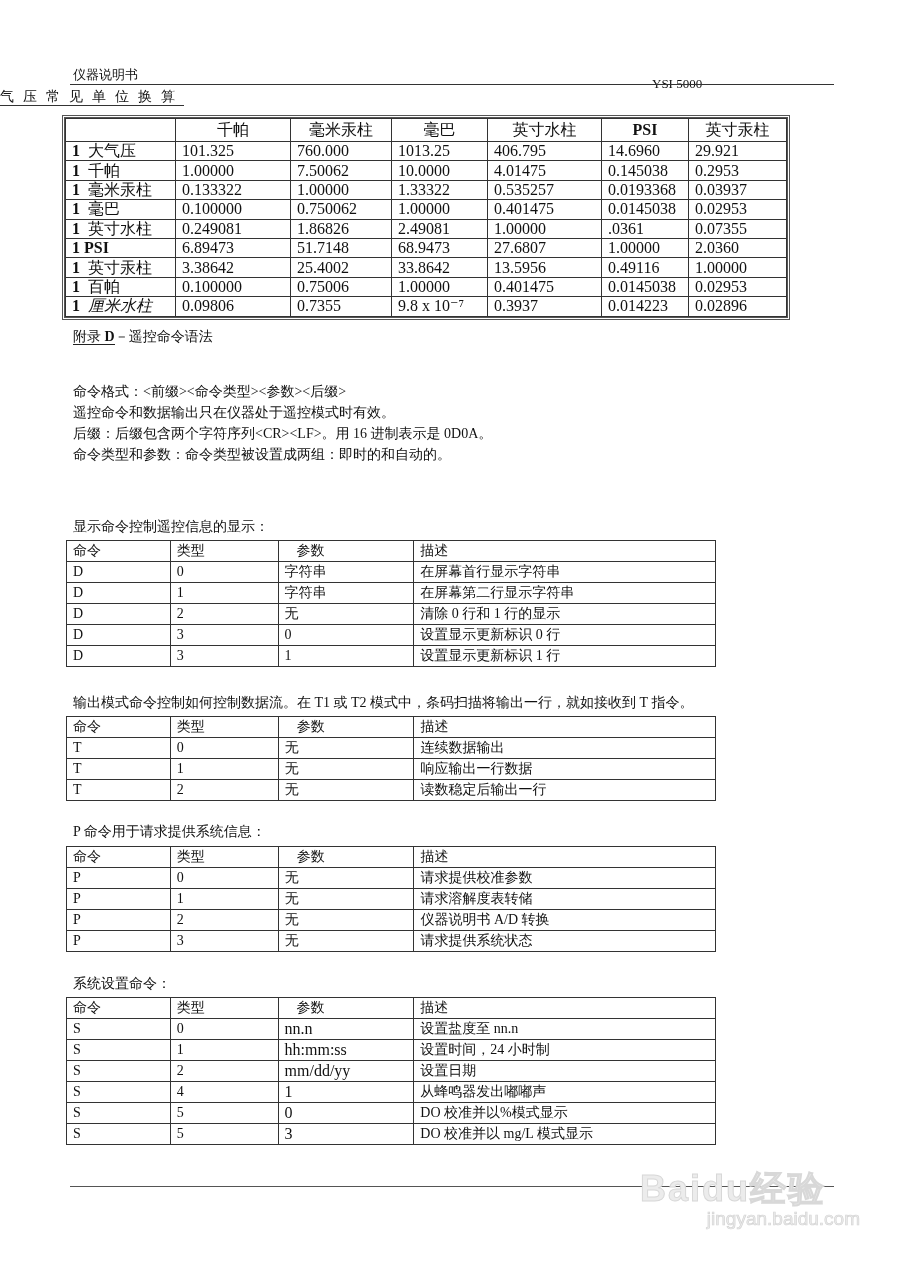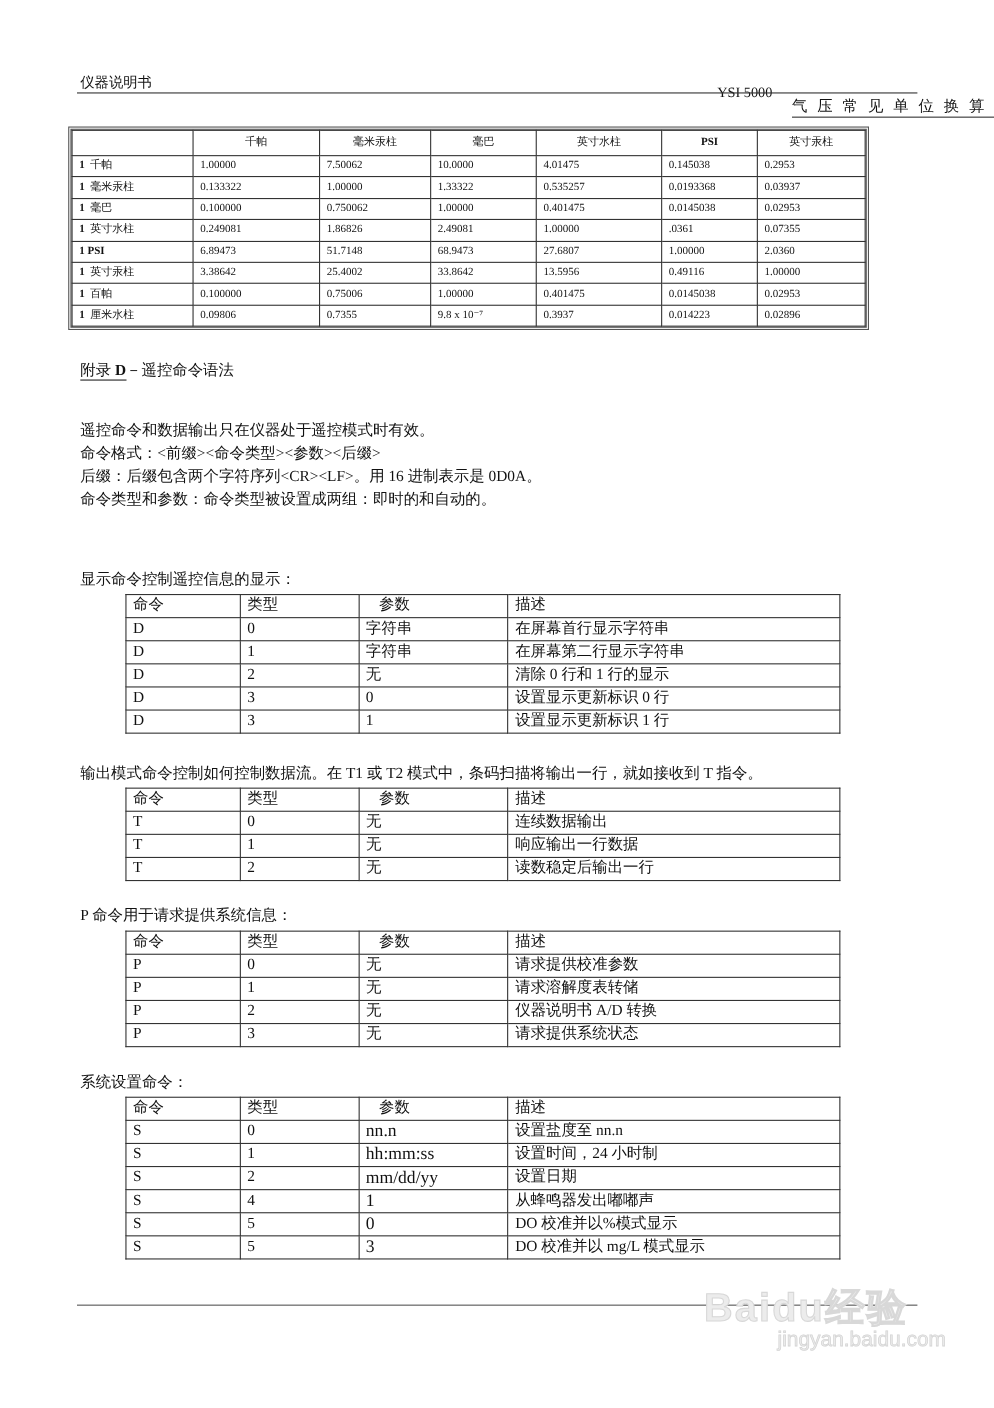--- a/index.html
+++ b/index.html
@@ -2,32 +2,32 @@
 <html><head>
 <meta charset="utf-8">
 <style>
   html, body { margin:0; padding:0; background:#ffffff; }
   body { width:904px; height:1280px; position:relative; overflow:hidden;
          font-family:"Liberation Serif","DejaVu Serif",serif; color:#111; }
   .abs { position:absolute; }
   .hdr-left { left:73px; top:66px; font-size:13px; }
   .hdr-right { left:652px; top:76px; font-size:13px; }
   .hdr-line { left:70px; top:84px; width:764px; height:0; border-top:1.5px solid #333; }
-  .conv-title { left:0; width:904px; top:88px; text-align:right; font-size:14px; letter-spacing:9px; }
+  .conv-title { left:0; width:904px; top:88px; text-align:left; font-size:14px; letter-spacing:9px; }
   .conv-title span { border-bottom:1px solid #333; padding-bottom:1px; }
   .conv-wrap { left:62px; top:115px; width:722px; border:3px double #555; }
-  table.conv { border-collapse:collapse; width:100%; font-size:10px; }
+  table.conv { border-collapse:collapse; width:100%; font-size:16px; }
   table.conv td { border:1px solid #333; height:18.4px; padding:0 0 0 6px; line-height:18px; white-space:nowrap; }
   table.conv tr.head td { height:22px; text-align:center; padding:0; }
   .bold { font-weight:bold; }
   .appx-title { left:73px; top:328px; font-size:14px; }
   .appx-title .u { border-bottom:1.5px solid #222; }
   .para { left:73px; font-size:14px; line-height:21px; }
   .cap { left:73px; font-size:14px; }
-  table.cmd { position:absolute; left:66px; width:650px; border-collapse:collapse; font-size:14px;margin-left:48px; }
+  table.cmd { position:absolute; left:66px; width:650px; border-collapse:collapse; font-size:14px; }
   table.cmd td { border:1px solid #333; height:20px; padding:0 0 0 6px; line-height:20px; white-space:nowrap; }
   table.cmd col.c1 { width:104px; } table.cmd col.c2 { width:108px; }
   table.cmd col.c3 { width:136px; } table.cmd col.c4 { width:302px; }
   .par-big { font-size:16px; }
   .foot-line { left:70px; top:1186px; width:764px; height:0; border-top:1.5px solid #555; }
   .wm { left:640px; top:1165px; width:220px; height:80px; color:#e0e0e0; font-family:"Liberation Sans",sans-serif; }
   .wm .big { font-size:36px; font-weight:bold; letter-spacing:2px; color:#ececec; -webkit-text-stroke:1px #d8d8d8; }
   .wm .small { font-size:19px; color:#ececec; -webkit-text-stroke:0.7px #d4d4d4; margin-top:-6px;text-align:right; }
 </style>
 </head>
@@ -54,20 +54,29 @@
         <tr class="head">
           <td></td>
           <td>千帕</td>
           <td>毫米汞柱</td>
           <td>毫巴</td>
           <td>英寸水柱</td>
           <td class="bold">PSI</td>
           <td>英寸汞柱</td>
         </tr>
         <tr>
+          <td><b>1</b><span style="white-space: pre;">  大气压</span></td>
+          <td>101.325</td>
+          <td>760.000</td>
+          <td>1013.25</td>
+          <td>406.795</td>
+          <td>14.6960</td>
+          <td>29.921</td>
+        </tr>
+        <tr>
           <td><b>1</b><span style="white-space: pre;">  千帕</span></td>
           <td>1.00000</td>
           <td>7.50062</td>
           <td>10.0000</td>
           <td>4.01475</td>
           <td>0.145038</td>
           <td>0.2953</td>
         </tr>
         <tr>
           <td><b>1</b><span style="white-space: pre;">  毫米汞柱</span></td>
@@ -117,37 +126,37 @@
         <tr>
           <td><b>1</b><span style="white-space: pre;">  百帕</span></td>
           <td>0.100000</td>
           <td>0.75006</td>
           <td>1.00000</td>
           <td>0.401475</td>
           <td>0.0145038</td>
           <td>0.02953</td>
         </tr>
         <tr>
-          <td><b>1</b><span style="white-space: pre;">  厘米水柱</span></td>
+          <td><b>1</b><span style="white-space: pre; font-style: italic;">  厘米水柱</span></td>
           <td>0.09806</td>
           <td>0.7355</td>
           <td>9.8 x 10⁻⁷</td>
           <td>0.3937</td>
           <td>0.014223</td>
           <td>0.02896</td>
         </tr>
       </tbody>
   </table>
 </div>
 
 <div class="abs appx-title"><span class="u">附录 <b>D</b></span><span>－遥控命令语法</span></div>
 
 <div class="abs para" style="top:381px">
+  <div>命令格式：&lt;前缀&gt;&lt;命令类型&gt;&lt;参数&gt;&lt;后缀&gt;</div>
   <div>遥控命令和数据输出只在仪器处于遥控模式时有效。</div>
-  <div>命令格式：&lt;前缀&gt;&lt;命令类型&gt;&lt;参数&gt;&lt;后缀&gt;</div>
   <div>后缀：后缀包含两个字符序列&lt;CR&gt;&lt;LF&gt;。用 16 进制表示是 0D0A。</div>
   <div>命令类型和参数：命令类型被设置成两组：即时的和自动的。</div>
 </div>
 
 <div class="abs cap" style="top:518px">显示命令控制遥控信息的显示：</div>
 <table class="cmd" style="top:540px">
     <colgroup>
       <col class="c1">
       <col class="c2">
       <col class="c3">

